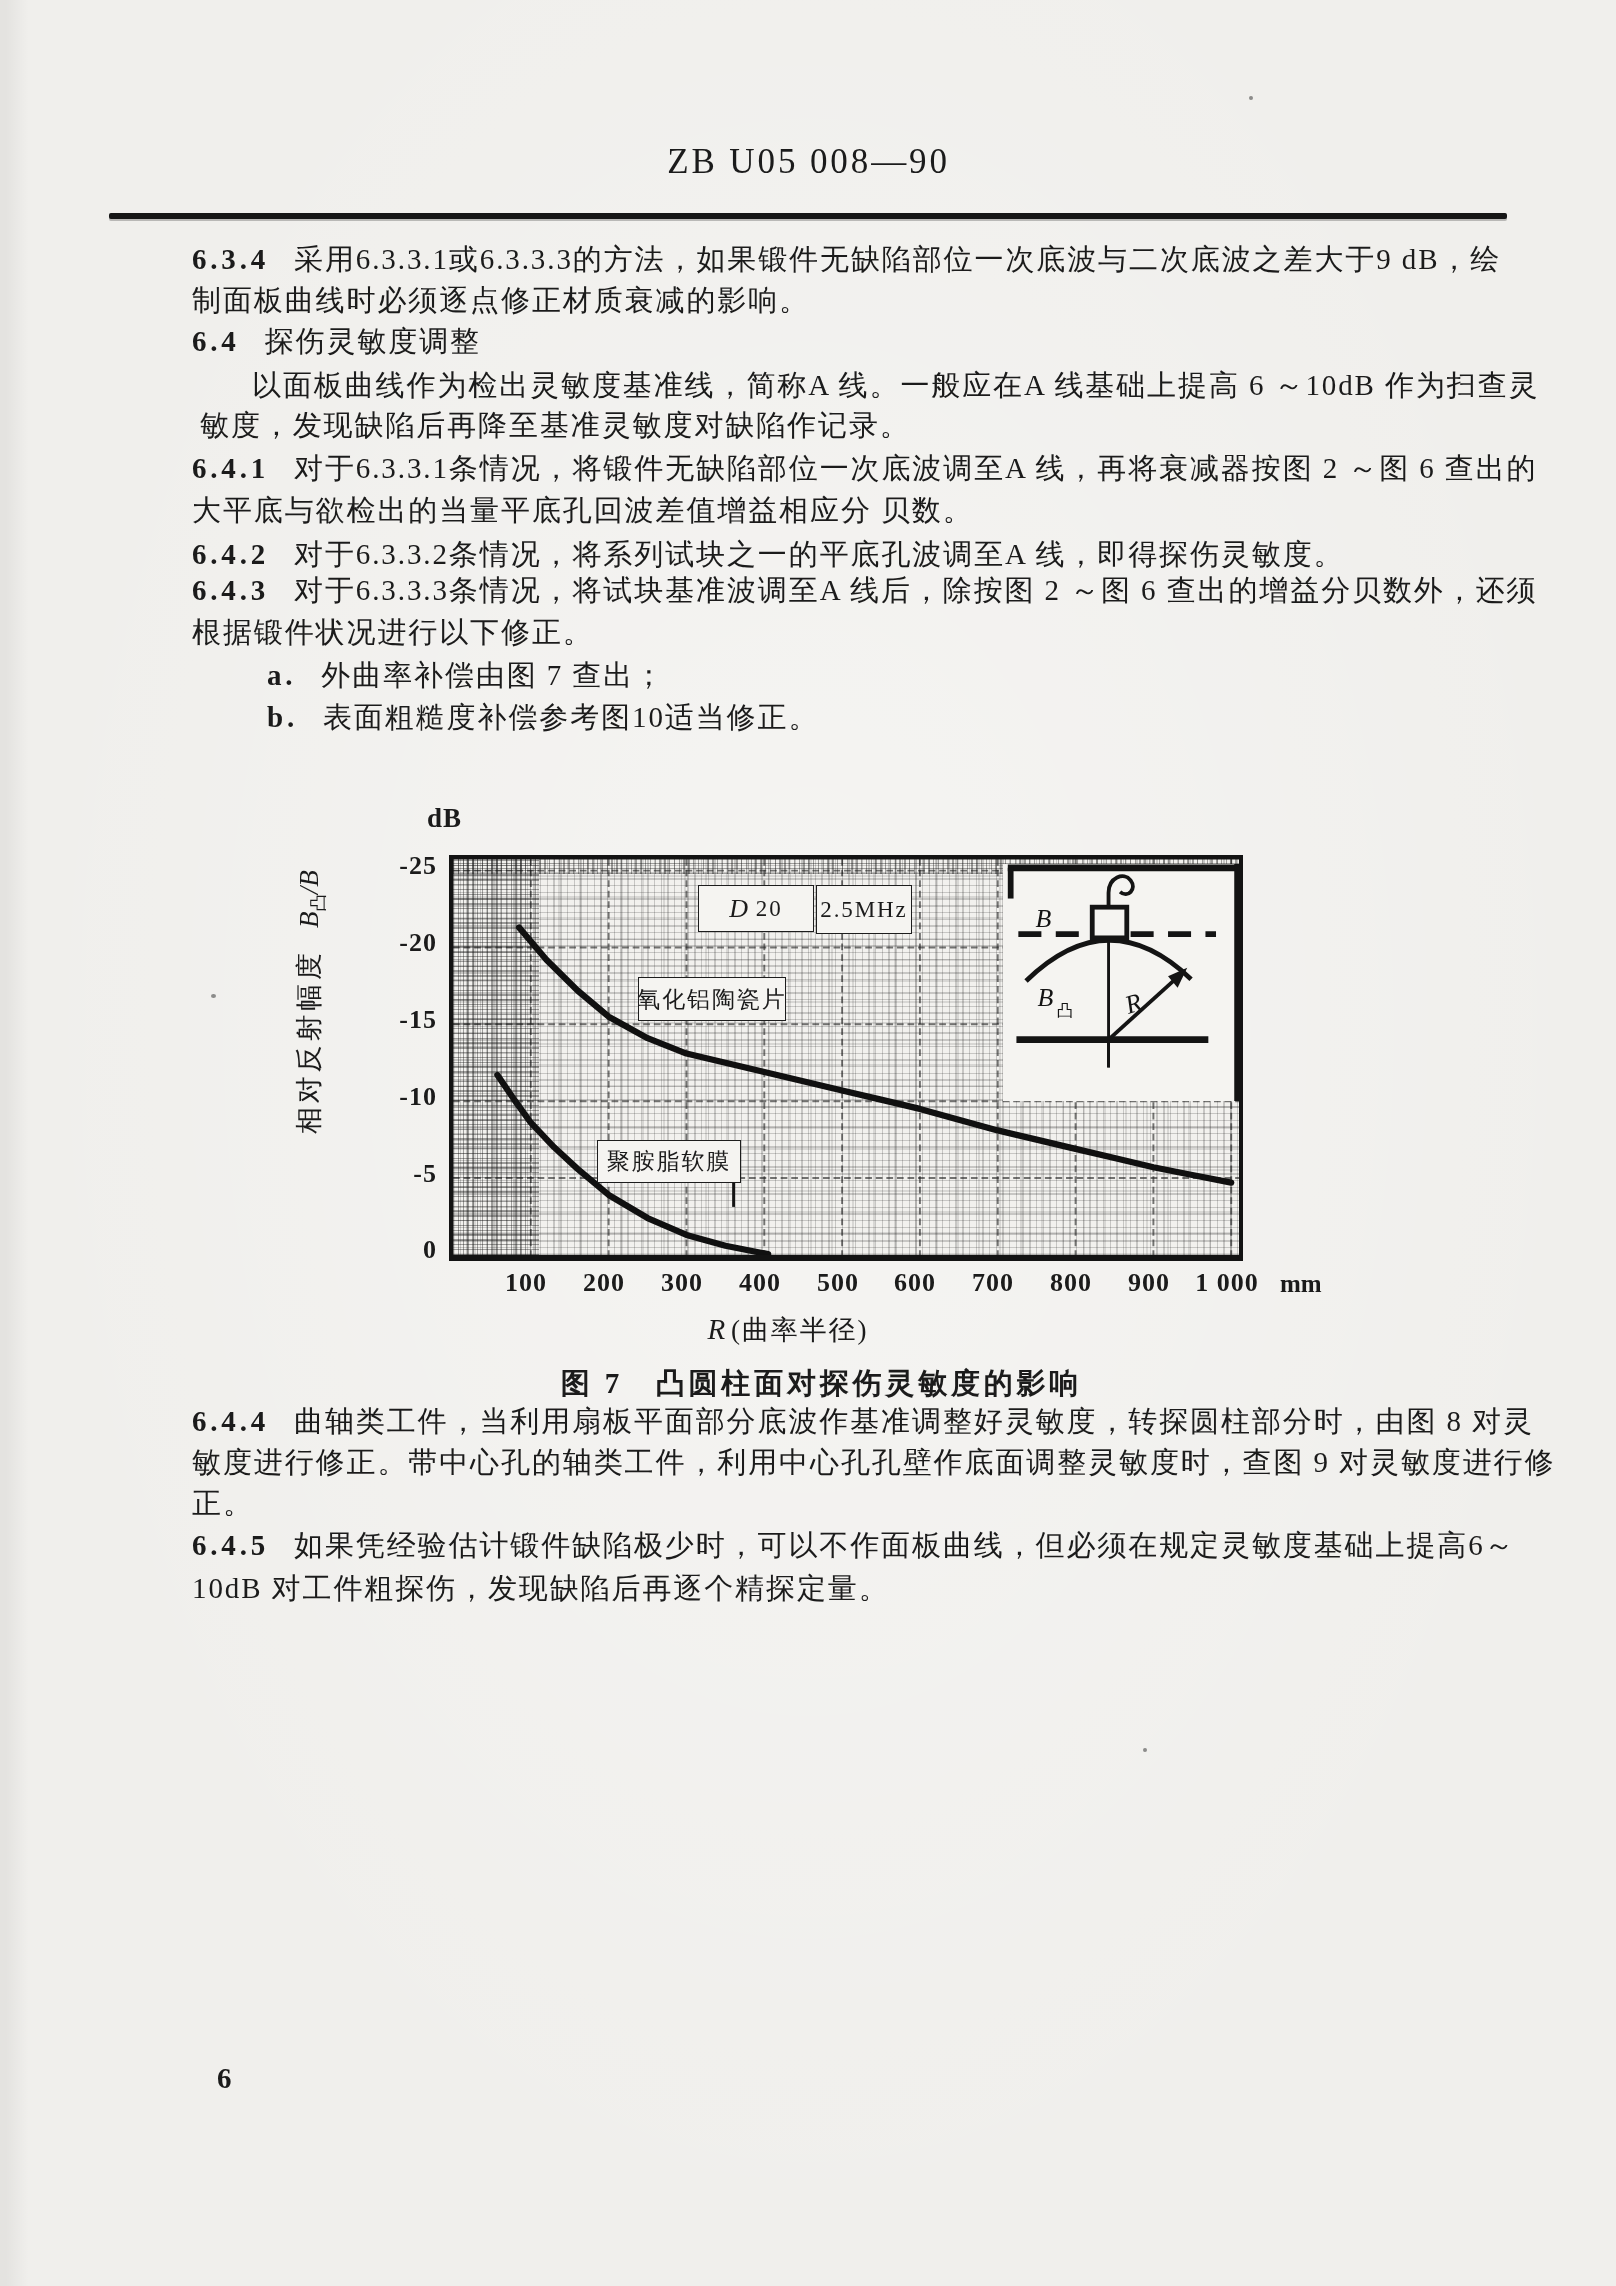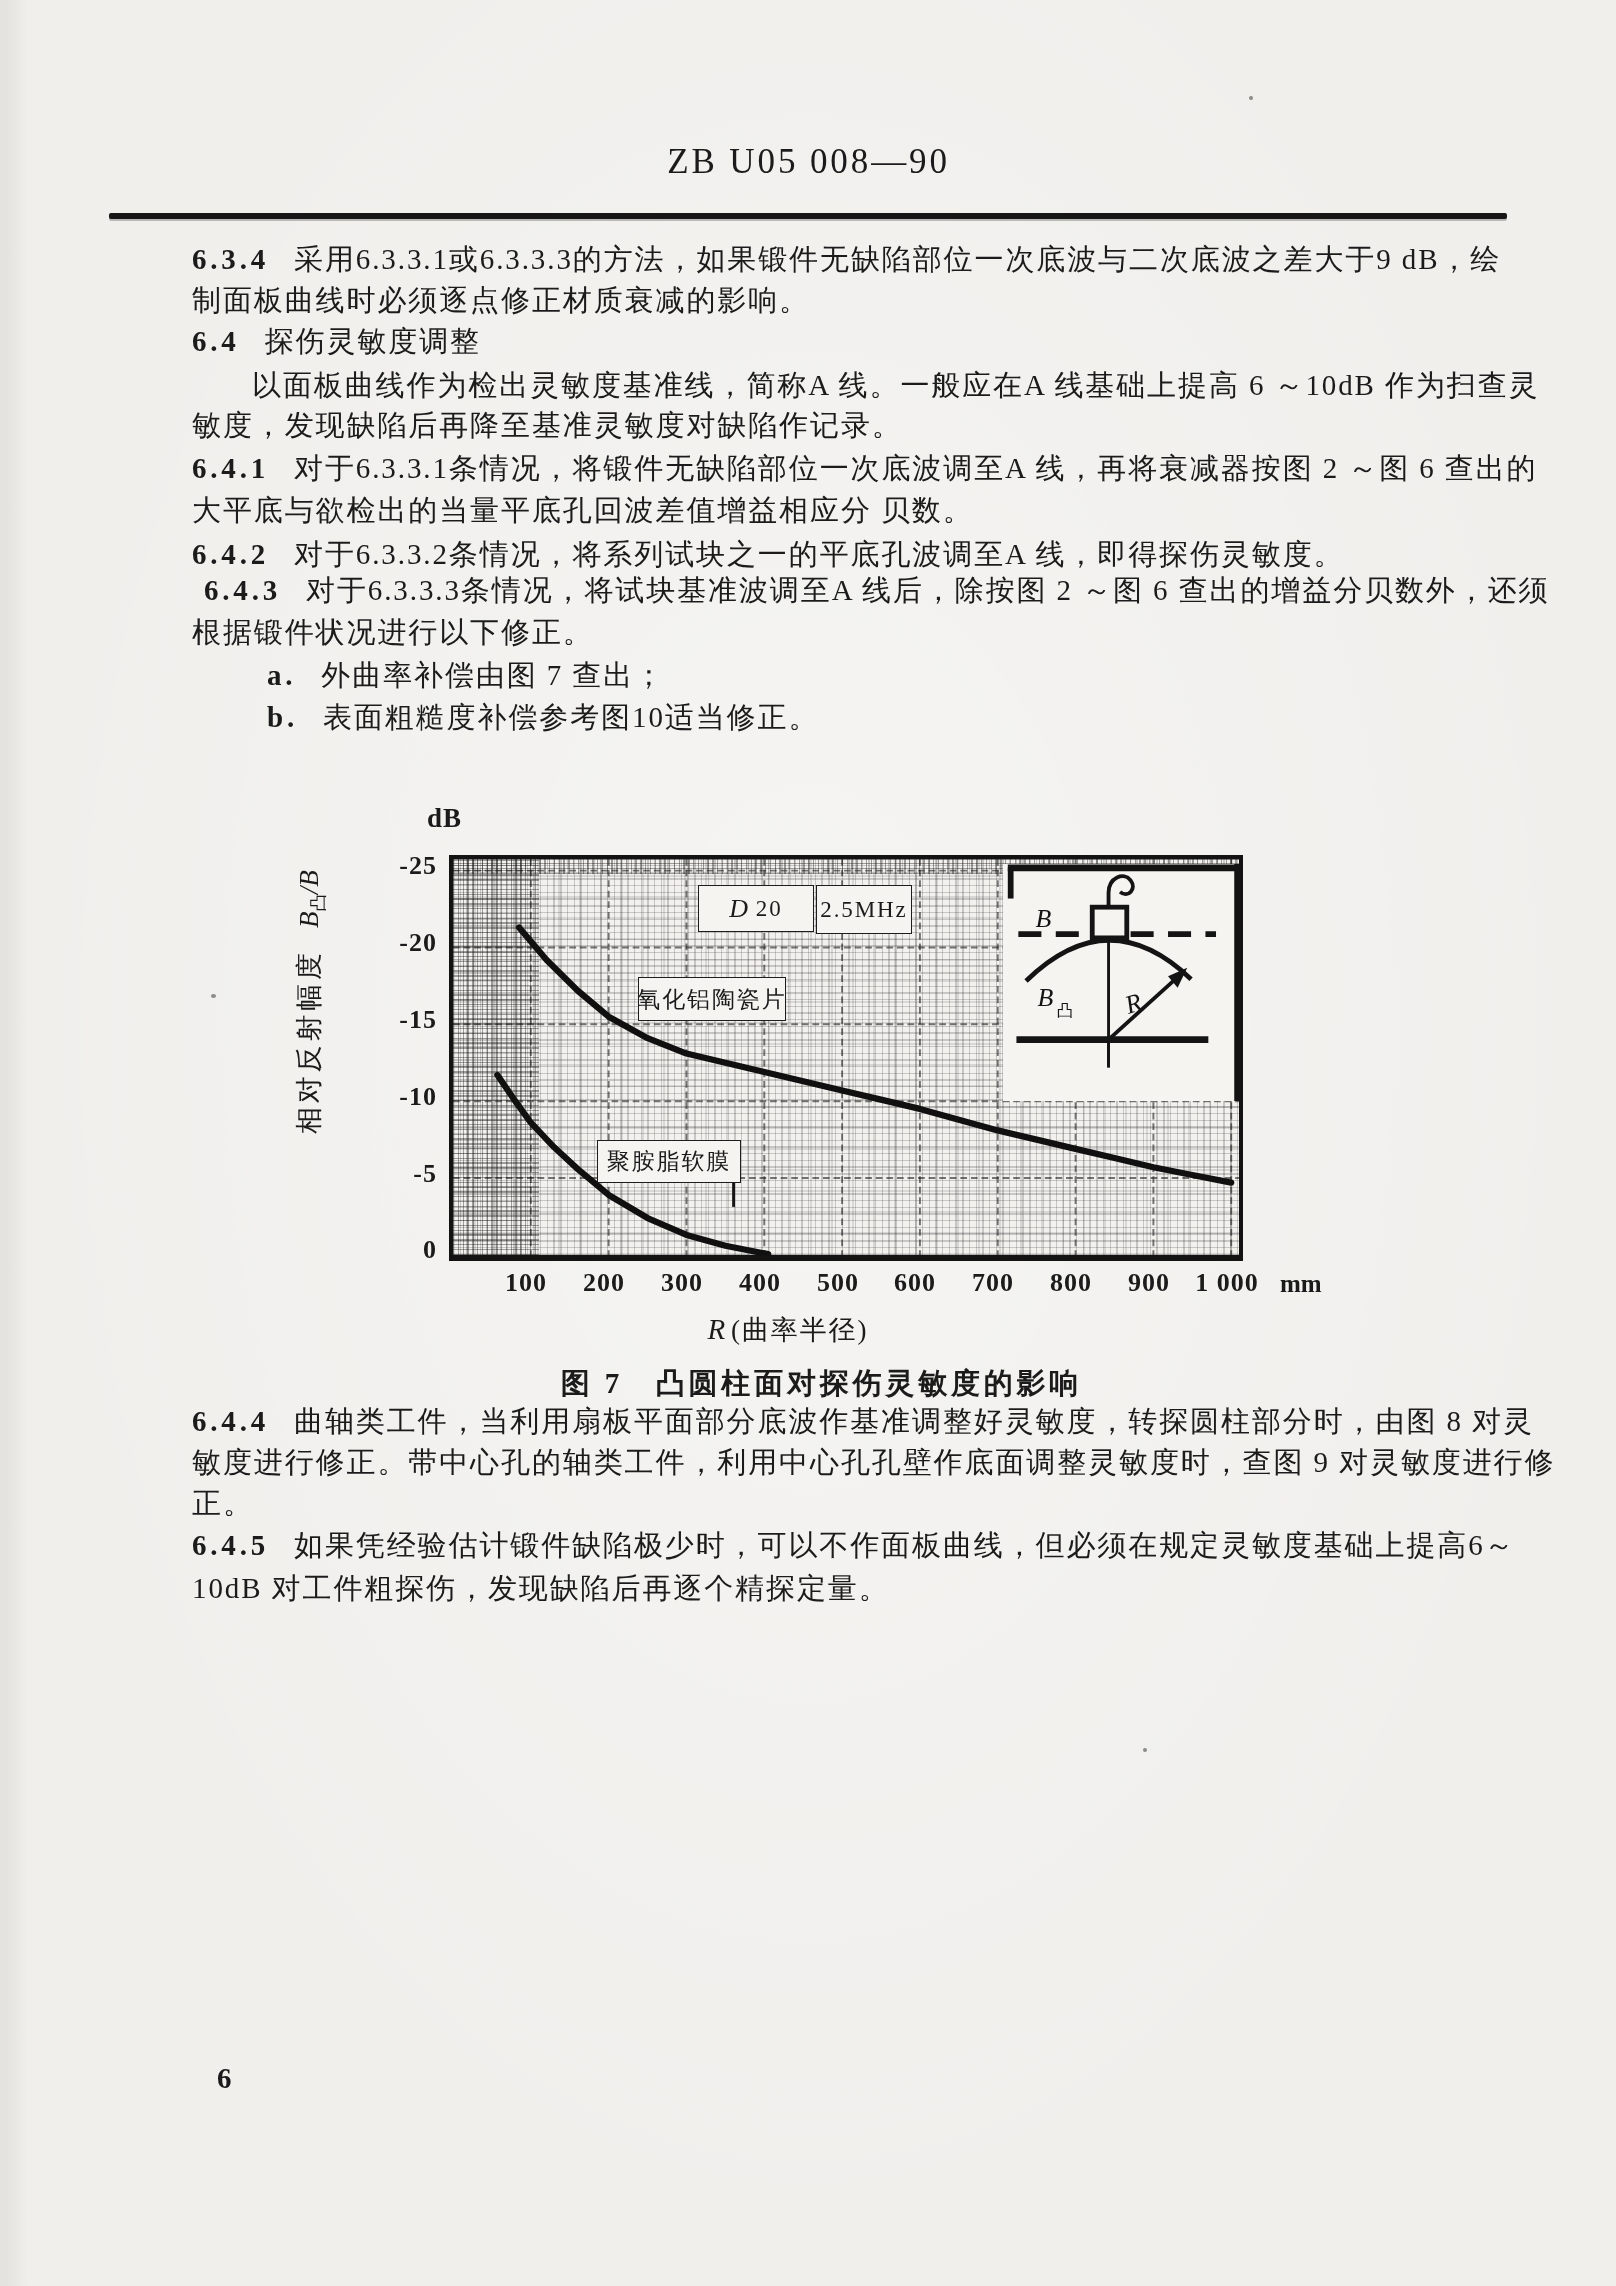--- a/index.html
+++ b/index.html
@@ -90,25 +90,25 @@
 
 <div class="page-inner">
 
   <div class="hdr-title">ZB U05 008—90</div>
   <div class="hdr-rule"></div>
 
   <div class="bline" style="top:243px;left:144px"><span class="num">6.3.4</span><span>采用6.3.3.1或6.3.3.3的方法，如果锻件无缺陷部位一次底波与二次底波之差大于9 dB，绘</span></div>
   <div class="bline" style="top:284px;left:144px"><span class="num"></span><span>制面板曲线时必须逐点修正材质衰减的影响。</span></div>
   <div class="bline" style="top:325px;left:144px"><span class="num">6.4</span><span>探伤灵敏度调整</span></div>
   <div class="bline" style="top:369px;left:204px"><span class="num"></span><span>以面板曲线作为检出灵敏度基准线，简称A 线。一般应在A 线基础上提高 6 ～10dB 作为扫查灵</span></div>
-  <div class="bline" style="top:409px;left:144px"><span class="num"></span><span>敏度，发现缺陷后再降至基准灵敏度对缺陷作记录。</span></div>
+  <div class="bline" style="top:409px;left:152px"><span class="num"></span><span>敏度，发现缺陷后再降至基准灵敏度对缺陷作记录。</span></div>
   <div class="bline" style="top:452px;left:144px"><span class="num">6.4.1</span><span>对于6.3.3.1条情况，将锻件无缺陷部位一次底波调至A 线，再将衰减器按图 2 ～图 6 查出的</span></div>
   <div class="bline" style="top:494px;left:144px"><span class="num"></span><span>大平底与欲检出的当量平底孔回波差值增益相应分 贝数。</span></div>
   <div class="bline" style="top:538px;left:144px"><span class="num">6.4.2</span><span>对于6.3.3.2条情况，将系列试块之一的平底孔波调至A 线，即得探伤灵敏度。</span></div>
-  <div class="bline" style="top:574px;left:156px"><span class="num">6.4.3</span><span>对于6.3.3.3条情况，将试块基准波调至A 线后，除按图 2 ～图 6 查出的增益分贝数外，还须</span></div>
+  <div class="bline" style="top:574px;left:144px"><span class="num">6.4.3</span><span>对于6.3.3.3条情况，将试块基准波调至A 线后，除按图 2 ～图 6 查出的增益分贝数外，还须</span></div>
   <div class="bline" style="top:616px;left:144px"><span class="num"></span><span>根据锻件状况进行以下修正。</span></div>
   <div class="bline" style="top:659px;left:219px"><span class="num">a.</span><span>外曲率补偿由图 7 查出；</span></div>
   <div class="bline" style="top:701px;left:219px"><span class="num">b.</span><span>表面粗糙度补偿参考图10适当修正。</span></div>
 
   <div>
     <div class="db-label">dB</div>
 
     <div class="ytitle">
       <span>相对反射幅度</span>&nbsp;&nbsp;<span class="sym">B</span><sub>凸</sub><span class="sym">/B</span>
     </div>

